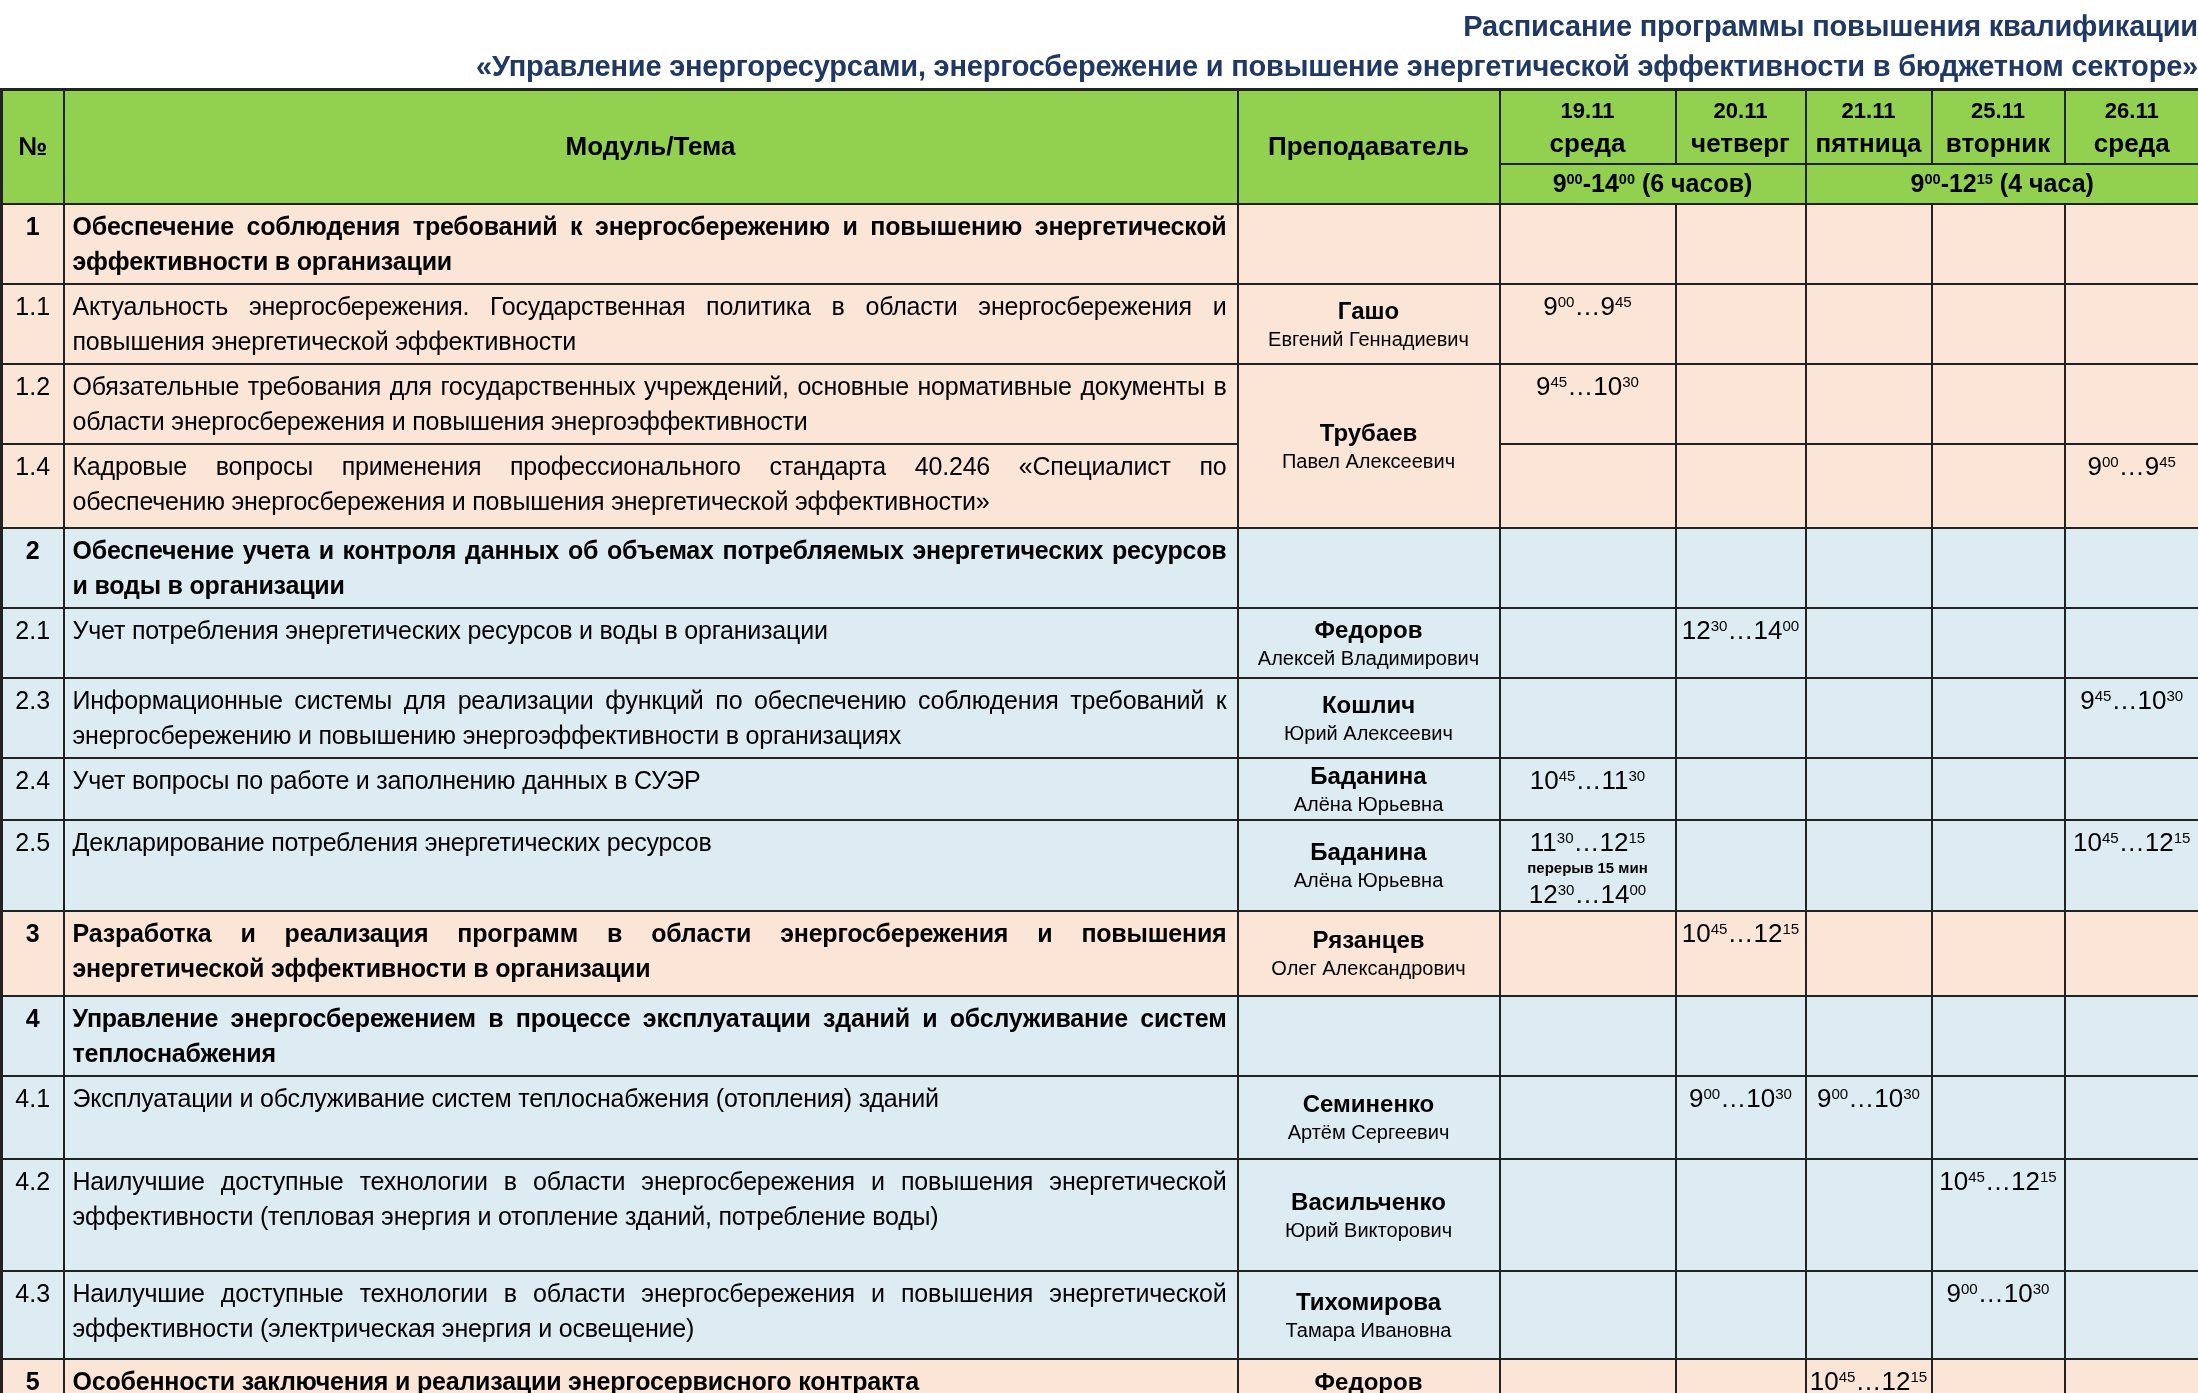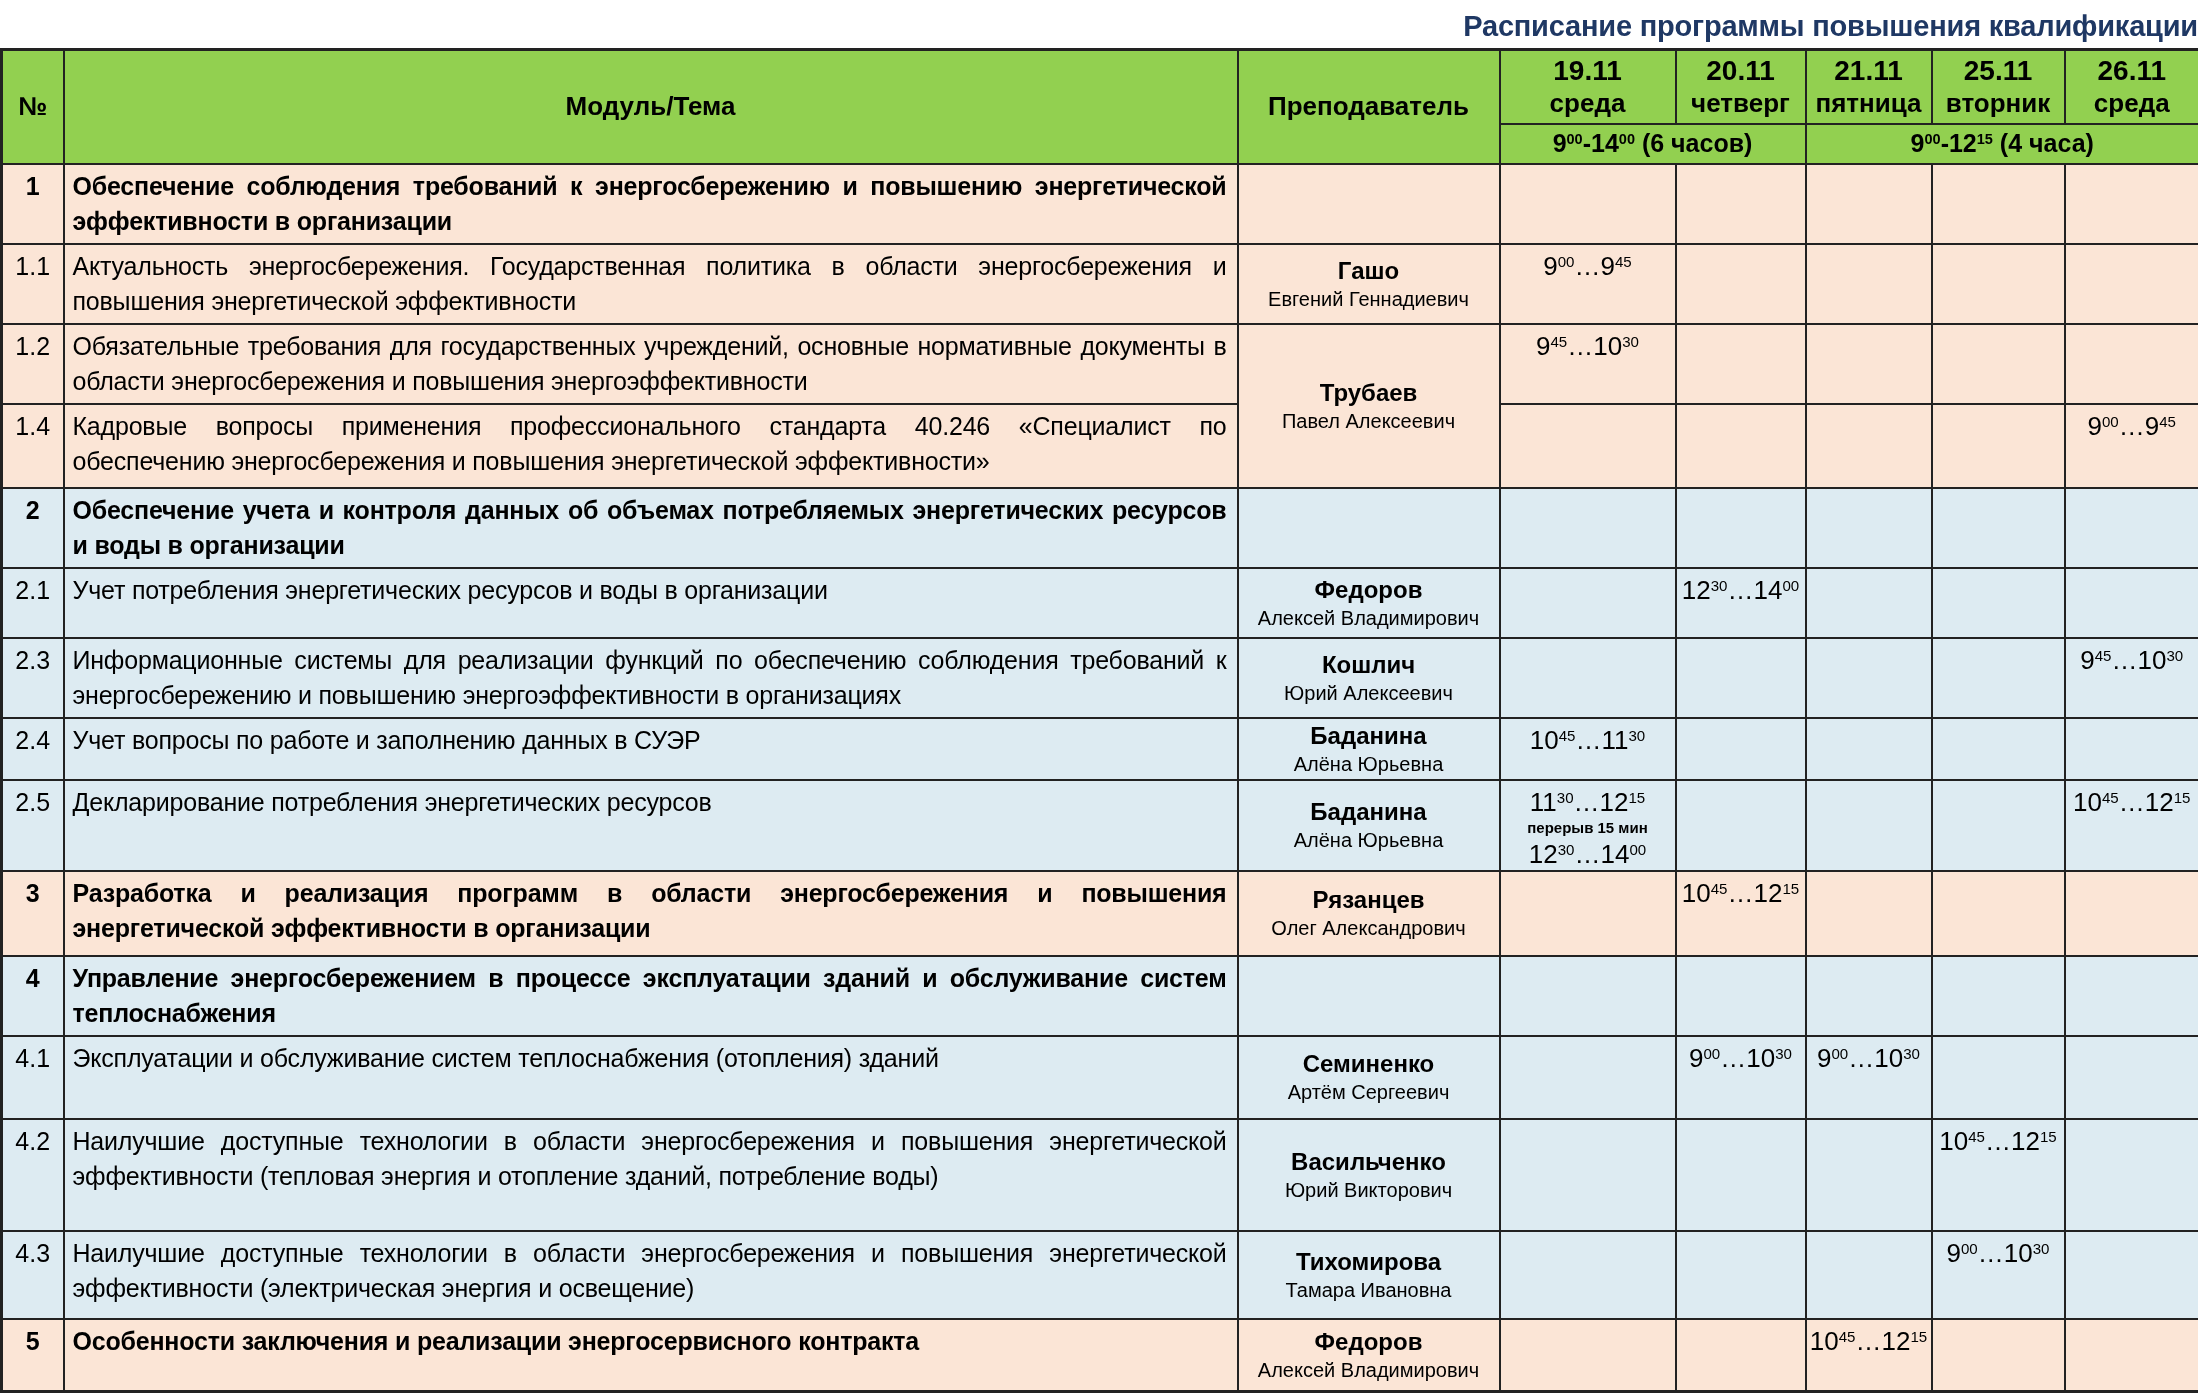--- a/index.html
+++ b/index.html
@@ -48,21 +48,21 @@
     padding:0;
     overflow:hidden;
   }
   thead th{
     background:var(--green);
     font-weight:bold;
     text-align:center;
     vertical-align:middle;
   }
   th.h-num,th.h-topic,th.h-teacher{font-size:26px;}
-  th.day .date{font-size:28px;line-height:32px;padding-top:2px;}
+  th.day .date{font-size:22px;line-height:32px;padding-top:2px;}
   th.day .weekday{font-size:26px;line-height:32px;padding-bottom:2px;}
   th.hours{font-size:25px;height:38px;}
   sup{
     font-size:58%;
     line-height:0;
     vertical-align:0.55em;
     letter-spacing:0;
   }
   td.num{
     text-align:center;
@@ -100,20 +100,21 @@
     line-height:20px;
   }
   tr.theme-peach td{background:var(--peach);}
   tr.theme-blue td{background:var(--blue);}
 </style>
 </head>
 <body>
 
 <div class="title-block">
   <div class="title-line1">Расписание программы повышения квалификации</div>
+  <div class="title-line2">«Управление энергоресурсами, энергосбережение и повышение энергетической эффективности в бюджетном секторе»</div>
 </div>
 
 <table class="schedule">
   <colgroup>
     <col class="c-num">
       <col class="c-topic">
       <col class="c-teacher">
     <col class="c-d19">
       <col class="c-d20">
       <col class="c-d21">

